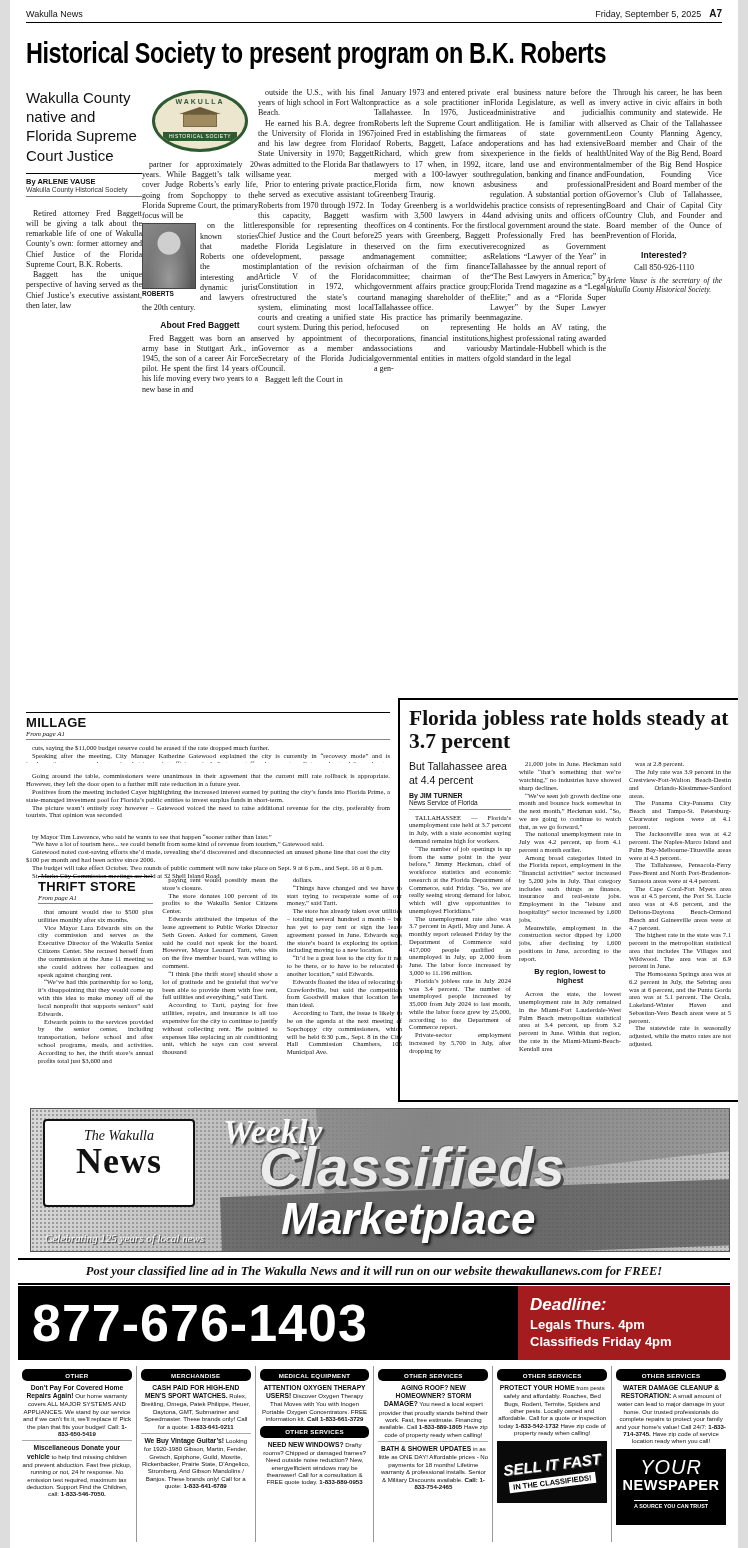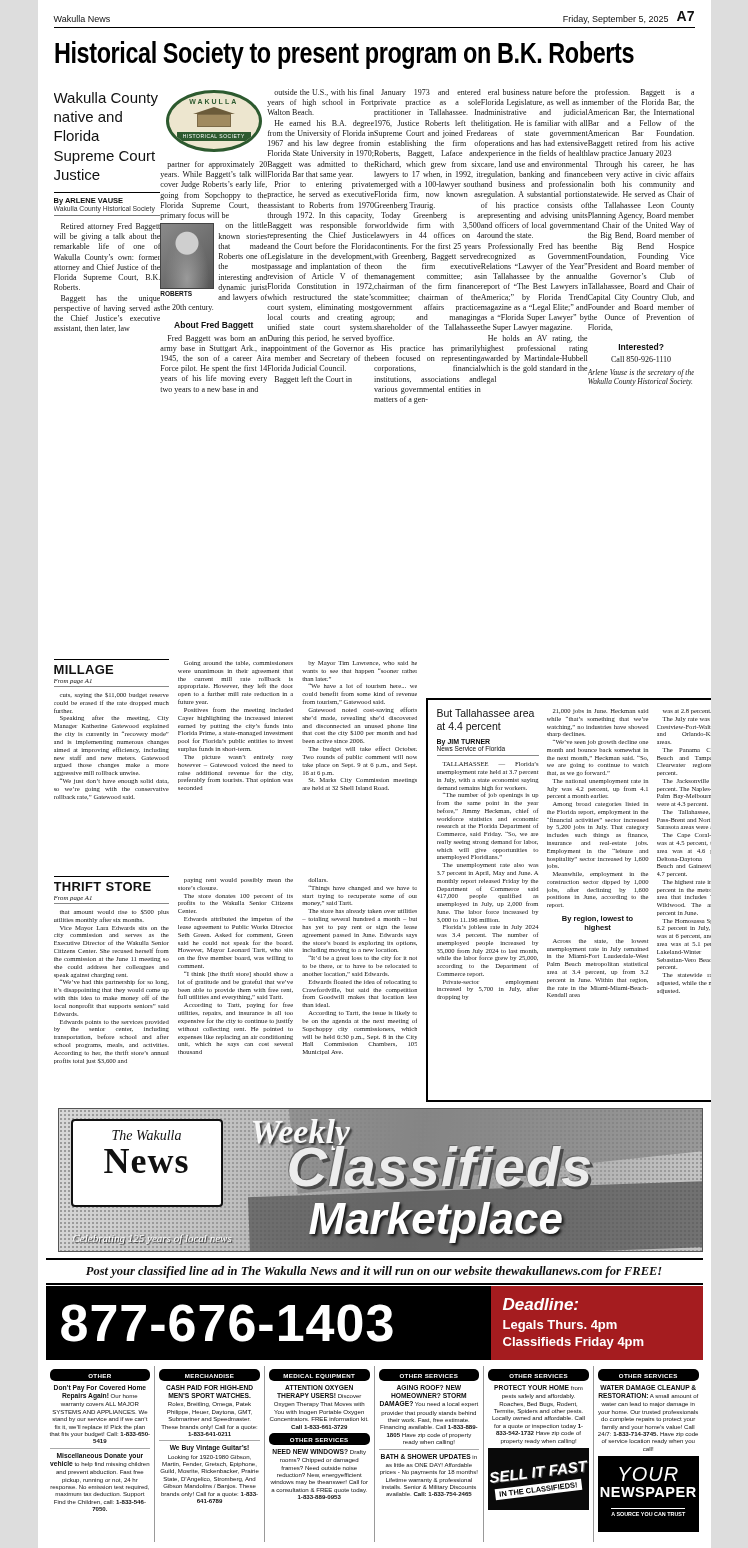--- a/index.html
+++ b/index.html
@@ -1,34 +1,34 @@
 <!DOCTYPE html>
 <html><head>
 <meta charset="utf-8">
 <style>
   * { margin:0; padding:0; box-sizing:border-box; }
   html,body { background:#ddd; }
   body { font-family:"Liberation Serif", serif; }
-  .page { position:relative; width:673px; height:1548px; background:#fff; margin:0 auto; overflow:hidden; color:#111; }
+  .page { position:relative; width:728px; height:1548px; background:#fff; margin:0 auto; overflow:hidden; color:#111; }
 
   
   .topbar { position:absolute; top:8px; left:16px; right:16px; display:flex; justify-content:space-between; align-items:flex-end;
             font-family:"Liberation Sans", sans-serif; font-size:9px; border-bottom:1px solid #000; padding-bottom:3px; }
   .topbar-right { display:flex; gap:8px; align-items:flex-end; }
-  .pageno { font-weight:bold; font-size:14px; }
+  .pageno { font-weight:bold; font-size:10px; }
 
   
   .headline { position:absolute; top:36px; left:16px; width:920px; font-family:"Liberation Sans", sans-serif; font-weight:bold;
               font-size:30px; letter-spacing:-0.5px; white-space:nowrap; transform:scaleX(0.78); transform-origin:left top; color:#000; }
 
   
   .story { position:absolute; top:88px; left:16px; right:16px; height:606px; display:flex; }
   .scol { flex:1 1 0; overflow:hidden; }
   .standfirst { font-family:"Liberation Sans", sans-serif; font-size:15px; line-height:1.28; color:#111; margin-bottom:8px; }
-  .byline-block { border-top:1px solid #000; border-bottom:1px solid #777; padding:3px 0; margin-bottom:6px; }
+  .byline-block { border-top:1px solid #000; border-bottom:1px solid #777; padding:3px 0; margin-bottom:12px; }
   .byline { font-family:"Liberation Sans", sans-serif; font-weight:bold; font-size:7.5px; }
   .byline-org { font-family:"Liberation Sans", sans-serif; font-size:6.8px; color:#333; }
   .btext p { font-size:8px; line-height:1.28; text-align:justify; text-indent:7px; }
   .subhead { font-family:"Liberation Sans", sans-serif; font-weight:bold; font-size:8.5px; text-align:center; margin:6px 0 4px; clear:both; }
 
   
   .hs-logo { width:96px; height:62px; margin:2px auto 8px; border:3px solid #2d5a2f; border-radius:50%; background:#ede6cf; position:relative; overflow:hidden; }
   .hs-arc { position:absolute; top:5px; width:100%; text-align:center; font-family:"Liberation Sans", sans-serif; font-weight:bold;
             font-size:7px; letter-spacing:2px; color:#2d5a2f; }
   .hs-roof { position:absolute; top:14px; left:50%; transform:translateX(-50%); width:0; height:0;
@@ -47,22 +47,22 @@
         linear-gradient(135deg, #8a8a8a, #575757); }
   .photo-caption { font-family:"Liberation Sans", sans-serif; font-weight:bold; font-size:6.5px; padding-top:1px; }
 
   .interested { text-align:center; margin-top:8px; }
   .int-head { font-family:"Liberation Sans", sans-serif; font-weight:bold; font-size:8.5px; margin-bottom:3px; }
   .int-phone { font-size:8px; margin-bottom:4px; }
   .int-note { font-size:7.5px; font-style:italic; text-align:justify; }
 
   
   .jump { position:absolute; left:16px; width:364px; display:flex; gap:9px; overflow:hidden; }
-  #millage { top:659px; height:172px; }
-  #thrift  { top:876px; height:226px; }
+  #millage { top:712px; height:172px;flex-direction:column; }
+  #thrift  { top:876px; height:226px;margin-left:12px; }
   .jcol { flex:1 1 0; overflow:hidden; }
   .jump-head { border-top:1px solid #000; padding-top:2px; margin-bottom:4px; }
   .jump-title { font-family:"Liberation Sans", sans-serif; font-weight:bold; font-size:13px; letter-spacing:0.3px; }
   .jump-from { font-size:6.8px; font-style:italic; border-bottom:1px solid #888; padding-bottom:2px; }
   .jtext p { font-size:6.7px; line-height:1.17; text-align:justify; text-indent:6px; }
 
   
   .jobless { position:absolute; top:698px; left:388px; width:344px; height:404px; border:2px solid #000; padding:7px 9px; overflow:hidden; }
   .job-title { font-size:21.5px; line-height:1.08; margin-bottom:7px; }
   .job-cols { display:flex; gap:8px; overflow:hidden; height:330px; }
@@ -212,21 +212,20 @@
 
       <p>eral business nature before the Florida Legislature, as well as in administrative and judicial litigation. He is familiar with all areas of state government operations and has had extensive experience in the fields of health care, land use and environmental regulation, banking and finance and business and professional regulation. A substantial portion of his practice consists of representing and advising units and officers of local government around the state.</p>
           <p>Professionally Fred has been recognized as Government Relations “Lawyer of the Year” in Tallahassee by the annual report of “The Best Lawyers in America;” by Florida Trend magazine as a “Legal Elite;” and as a “Florida Super Lawyer” by the Super Lawyer magazine.</p>
           <p>He holds an AV rating, the highest professional rating awarded by Martindale-Hubbell which is the gold standard in the legal</p>
         </div>
     </div>
 
     <div class="scol">
       <div class="btext">
 
-      <p>profession. Baggett is a member of the Florida Bar, the American Bar, the International Bar and a Fellow of the American Bar Foundation. Baggett retired from his active law practice January 2023</p>
           <p>Through his career, he has been very active in civic affairs in both his community and statewide. He served as Chair of the Tallahassee Leon County Planning Agency, Board member and Chair of the United Way of the Big Bend, Board member of the Big Bend Hospice Foundation, Founding Vice President and Board member of the Governor’s Club of Tallahassee, Board and Chair of Capital City Country Club, and Founder and Board member of the Ounce of Prevention of Florida,</p>
         </div>
       <div class="interested">
         <div class="int-head">Interested?</div>
         <div class="int-phone">Call 850-926-1110</div>
         <div class="int-note">Arlene Vause is the secretary of the Wakulla County Historical Society.</div>
       </div>
     </div>
   </div>
 
@@ -294,20 +293,21 @@
           <p>“Things have changed and we have to start trying to recuperate some of our money,” said Tartt.</p>
           <p>The store has already taken over utilities – totaling several hundred a month – but has yet to pay rent or sign the lease agreement passed in June. Edwards says the store’s board is exploring its options, including moving to a new location.</p>
           <p>“It’d be a great loss to the city for it not to be there, or to have to be relocated to another location,” said Edwards.</p>
           <p>Edwards floated the idea of relocating to Crawfordville, but said the competition from Goodwill makes that location less than ideal.</p>
           <p>According to Tartt, the issue is likely to be on the agenda at the next meeting of Sopchoppy city commissioners, which will be held 6:30 p.m., Sept. 8 in the City Hall Commission Chambers, 105 Municipal Ave.</p>
         </div>
     </div>
   </div>
 
   <div class="jobless">
+    <h2 class="job-title">Florida jobless rate holds steady at 3.7 percent</h2>
     <div class="job-cols">
       <div class="job-col">
         <div class="job-standfirst">But Tallahassee area at 4.4 percent</div>
         <div class="job-byline">By JIM TURNER</div>
         <div class="job-byorg">News Service of Florida</div>
         <div class="jobtext">
 
         <p>TALLAHASSEE — Florida’s unemployment rate held at 3.7 percent in July, with a state economist saying demand remains high for workers.</p>
             <p>“The number of job openings is up from the same point in the year before,” Jimmy Heckman, chief of workforce statistics and economic research at the Florida Department of Commerce, said Friday. “So, we are really seeing strong demand for labor, which will give opportunities to unemployed Floridians.”</p>
             <p>The unemployment rate also was 3.7 percent in April, May and June. A monthly report released Friday by the Department of Commerce said 417,000 people qualified as unemployed in July, up 2,000 from June. The labor force increased by 3,000 to 11.196 million.</p>

